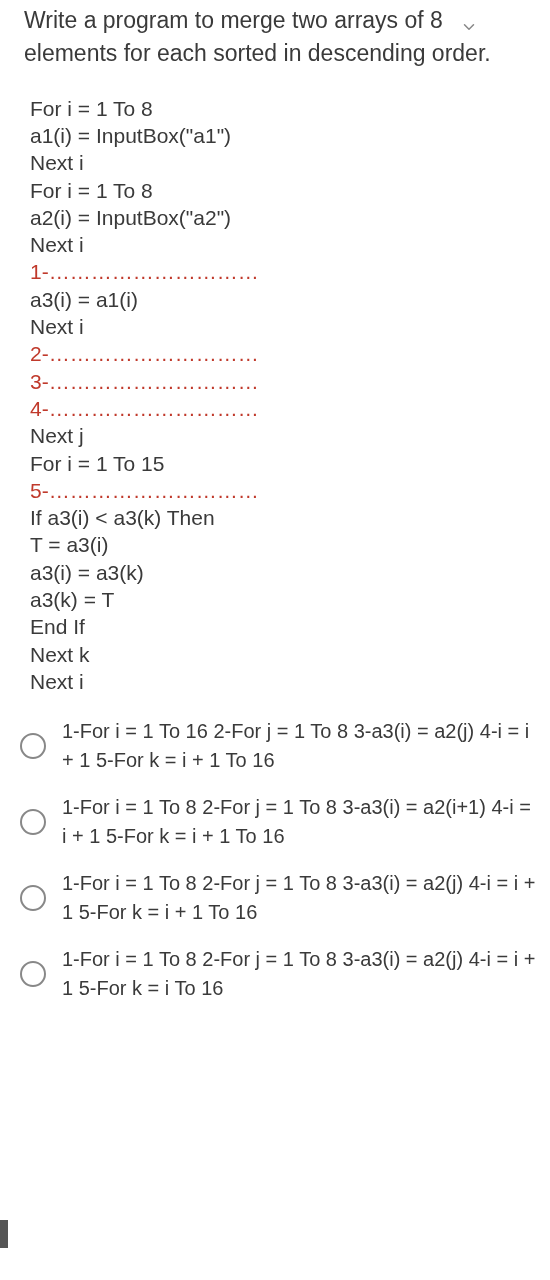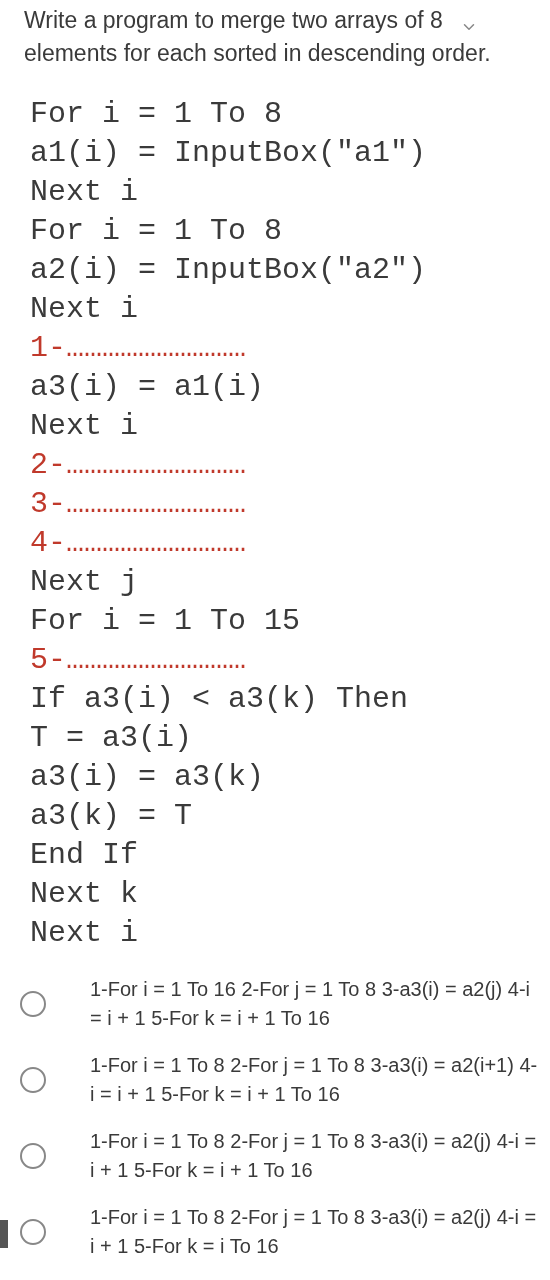--- a/index.html
+++ b/index.html
@@ -12,22 +12,22 @@
     position: relative;
     overflow: hidden;
   }
   .question {
     padding: 4px 24px 0 24px;
     font-size: 23px;
     line-height: 1.45;
   }
   .code-block {
     padding: 24px 0 0 30px;
-    font-family: Liberation Mono, monospace;
-    font-size: 30px;
+    font-family: Liberation Sans, sans-serif;
+    font-size: 21px;
     line-height: 1.3;
     white-space: pre;
   }
   .blank { color: #c0392b; }
   .options {
     padding: 22px 12px 0 20px;
   }
   .option-row {
     display: flex;
     align-items: center;
@@ -39,21 +39,20 @@
     width: 26px;
     height: 26px;
     border: 2px solid #888;
     border-radius: 50%;
     background: #fff;
   }
   .option-text {
     font-size: 20px;
     line-height: 1.45;
     color: #3a3a3a;
-    margin-left: 28px;
   }
   .partial-block {
     position: absolute;
     left: -6px;
     bottom: 32px;
     width: 14px;
     height: 28px;
     background: #555;
   }
   .chevron-down {

